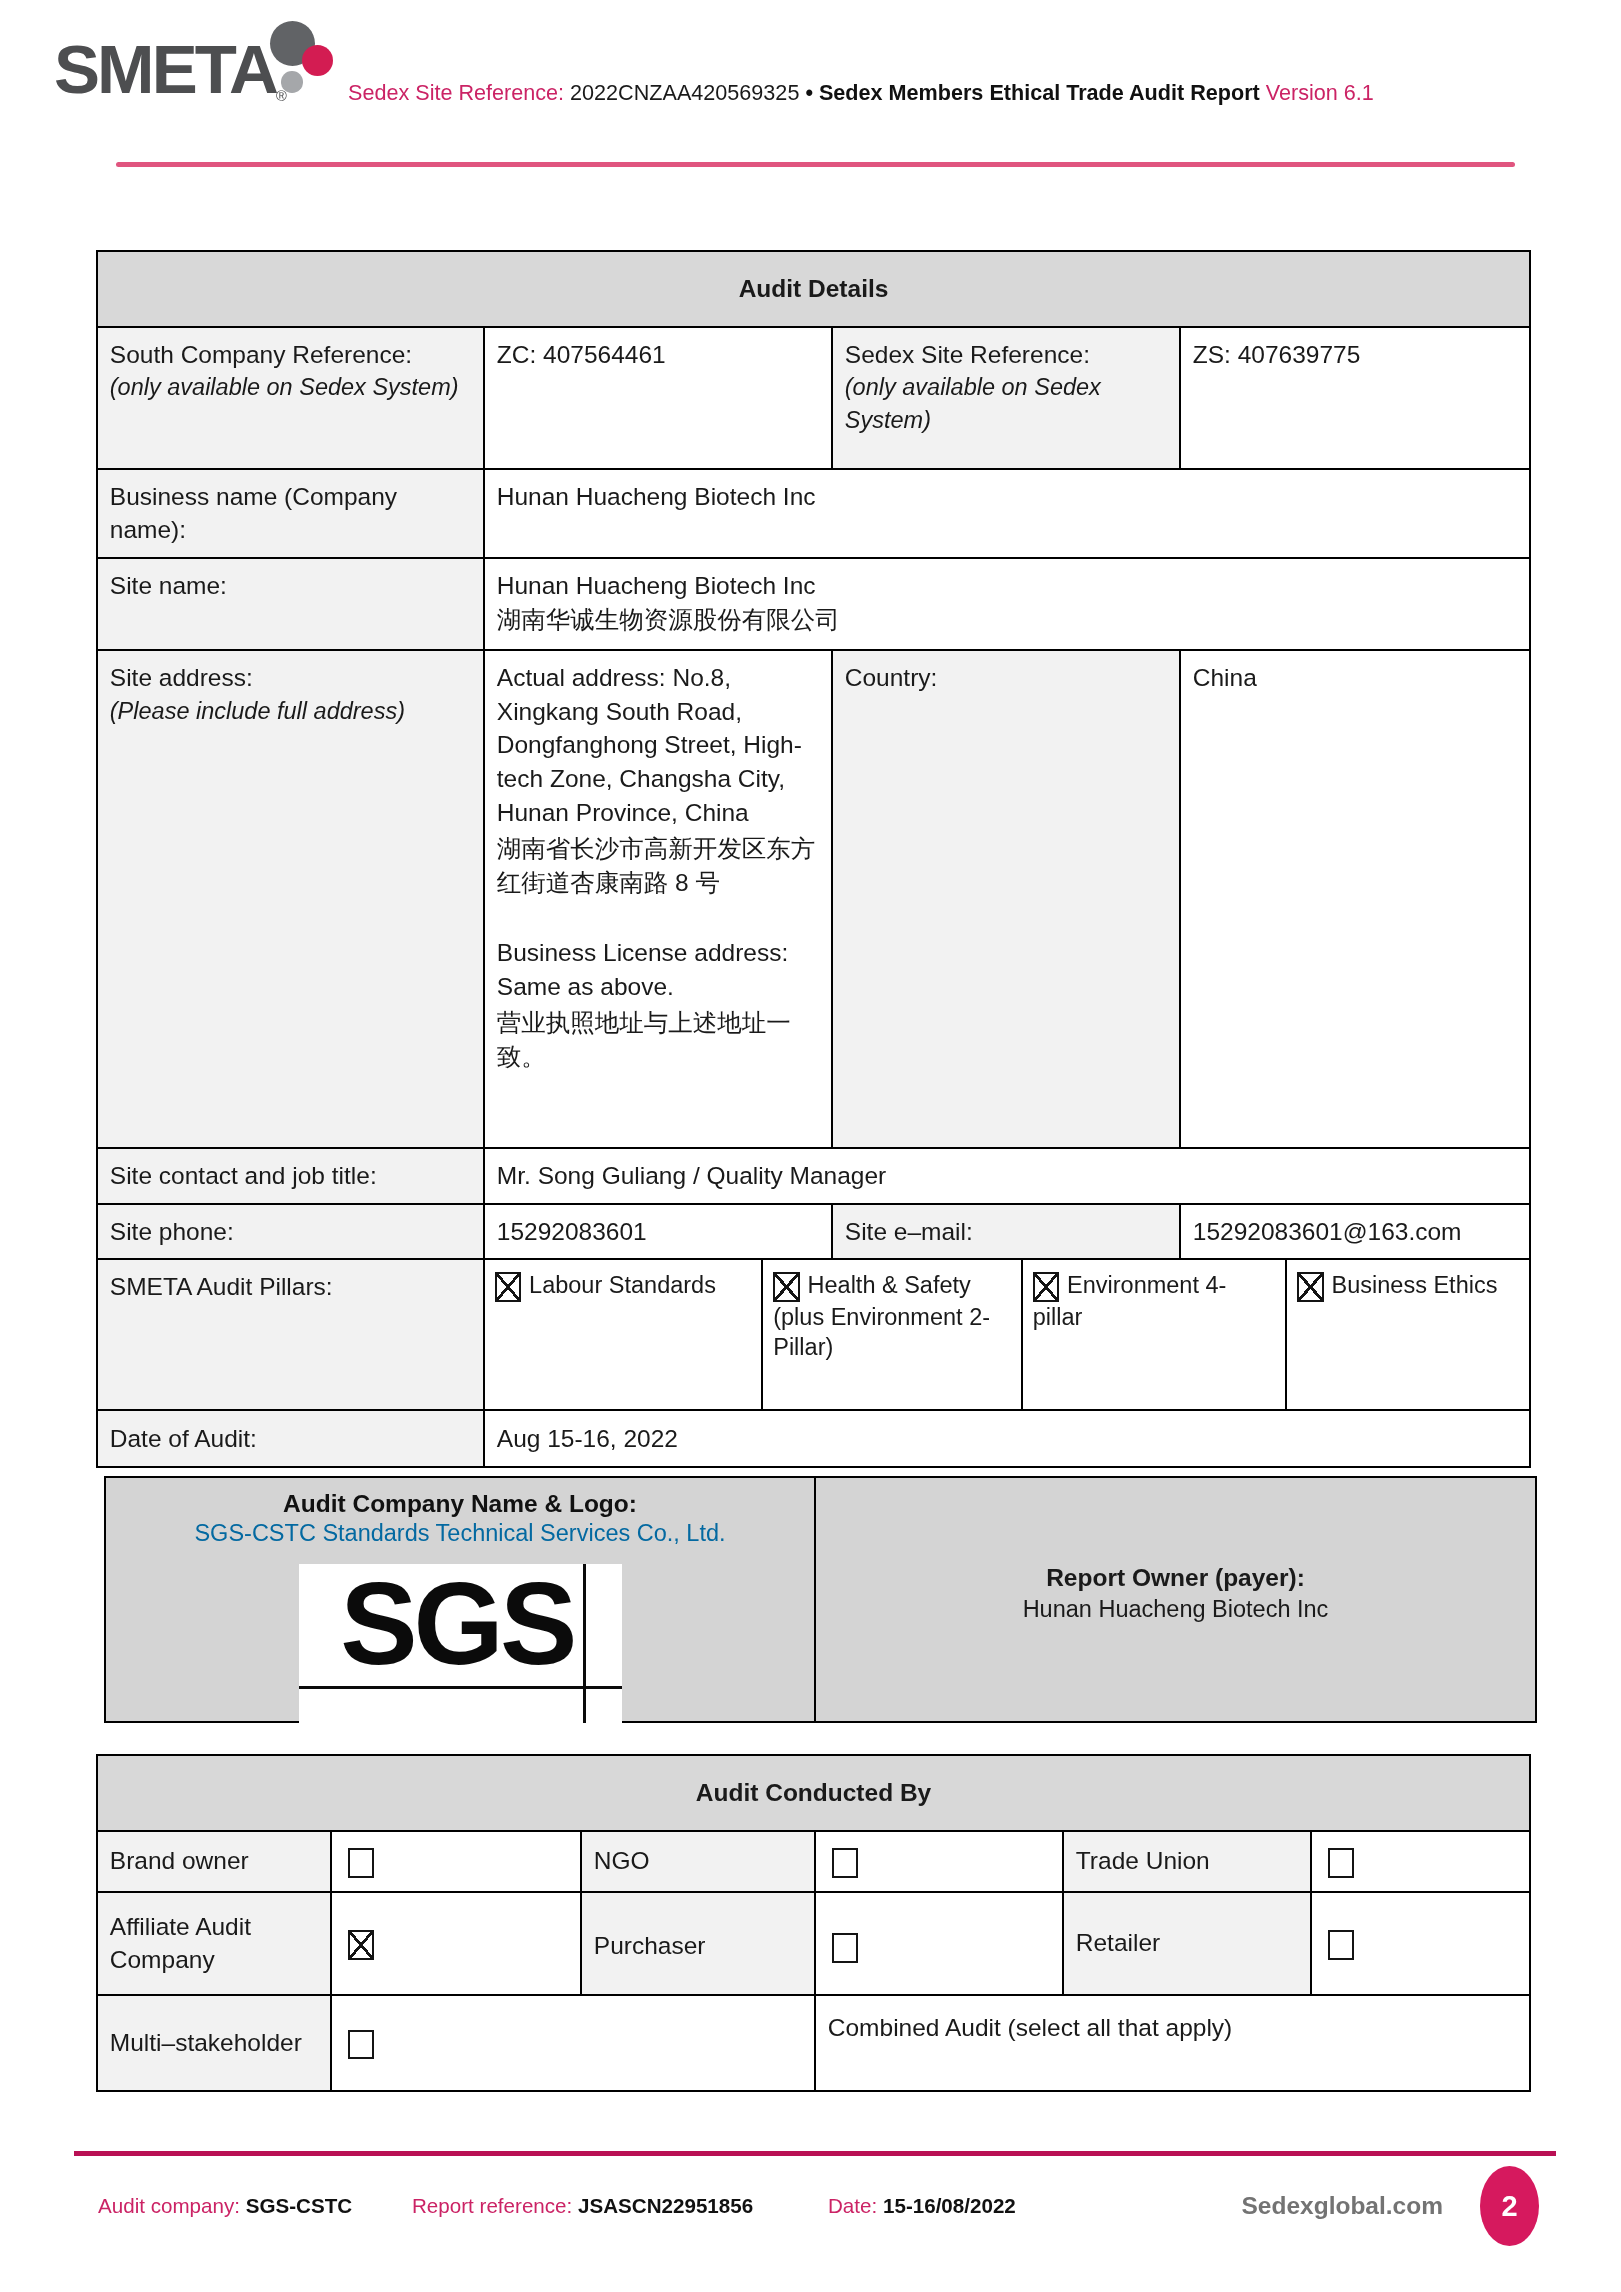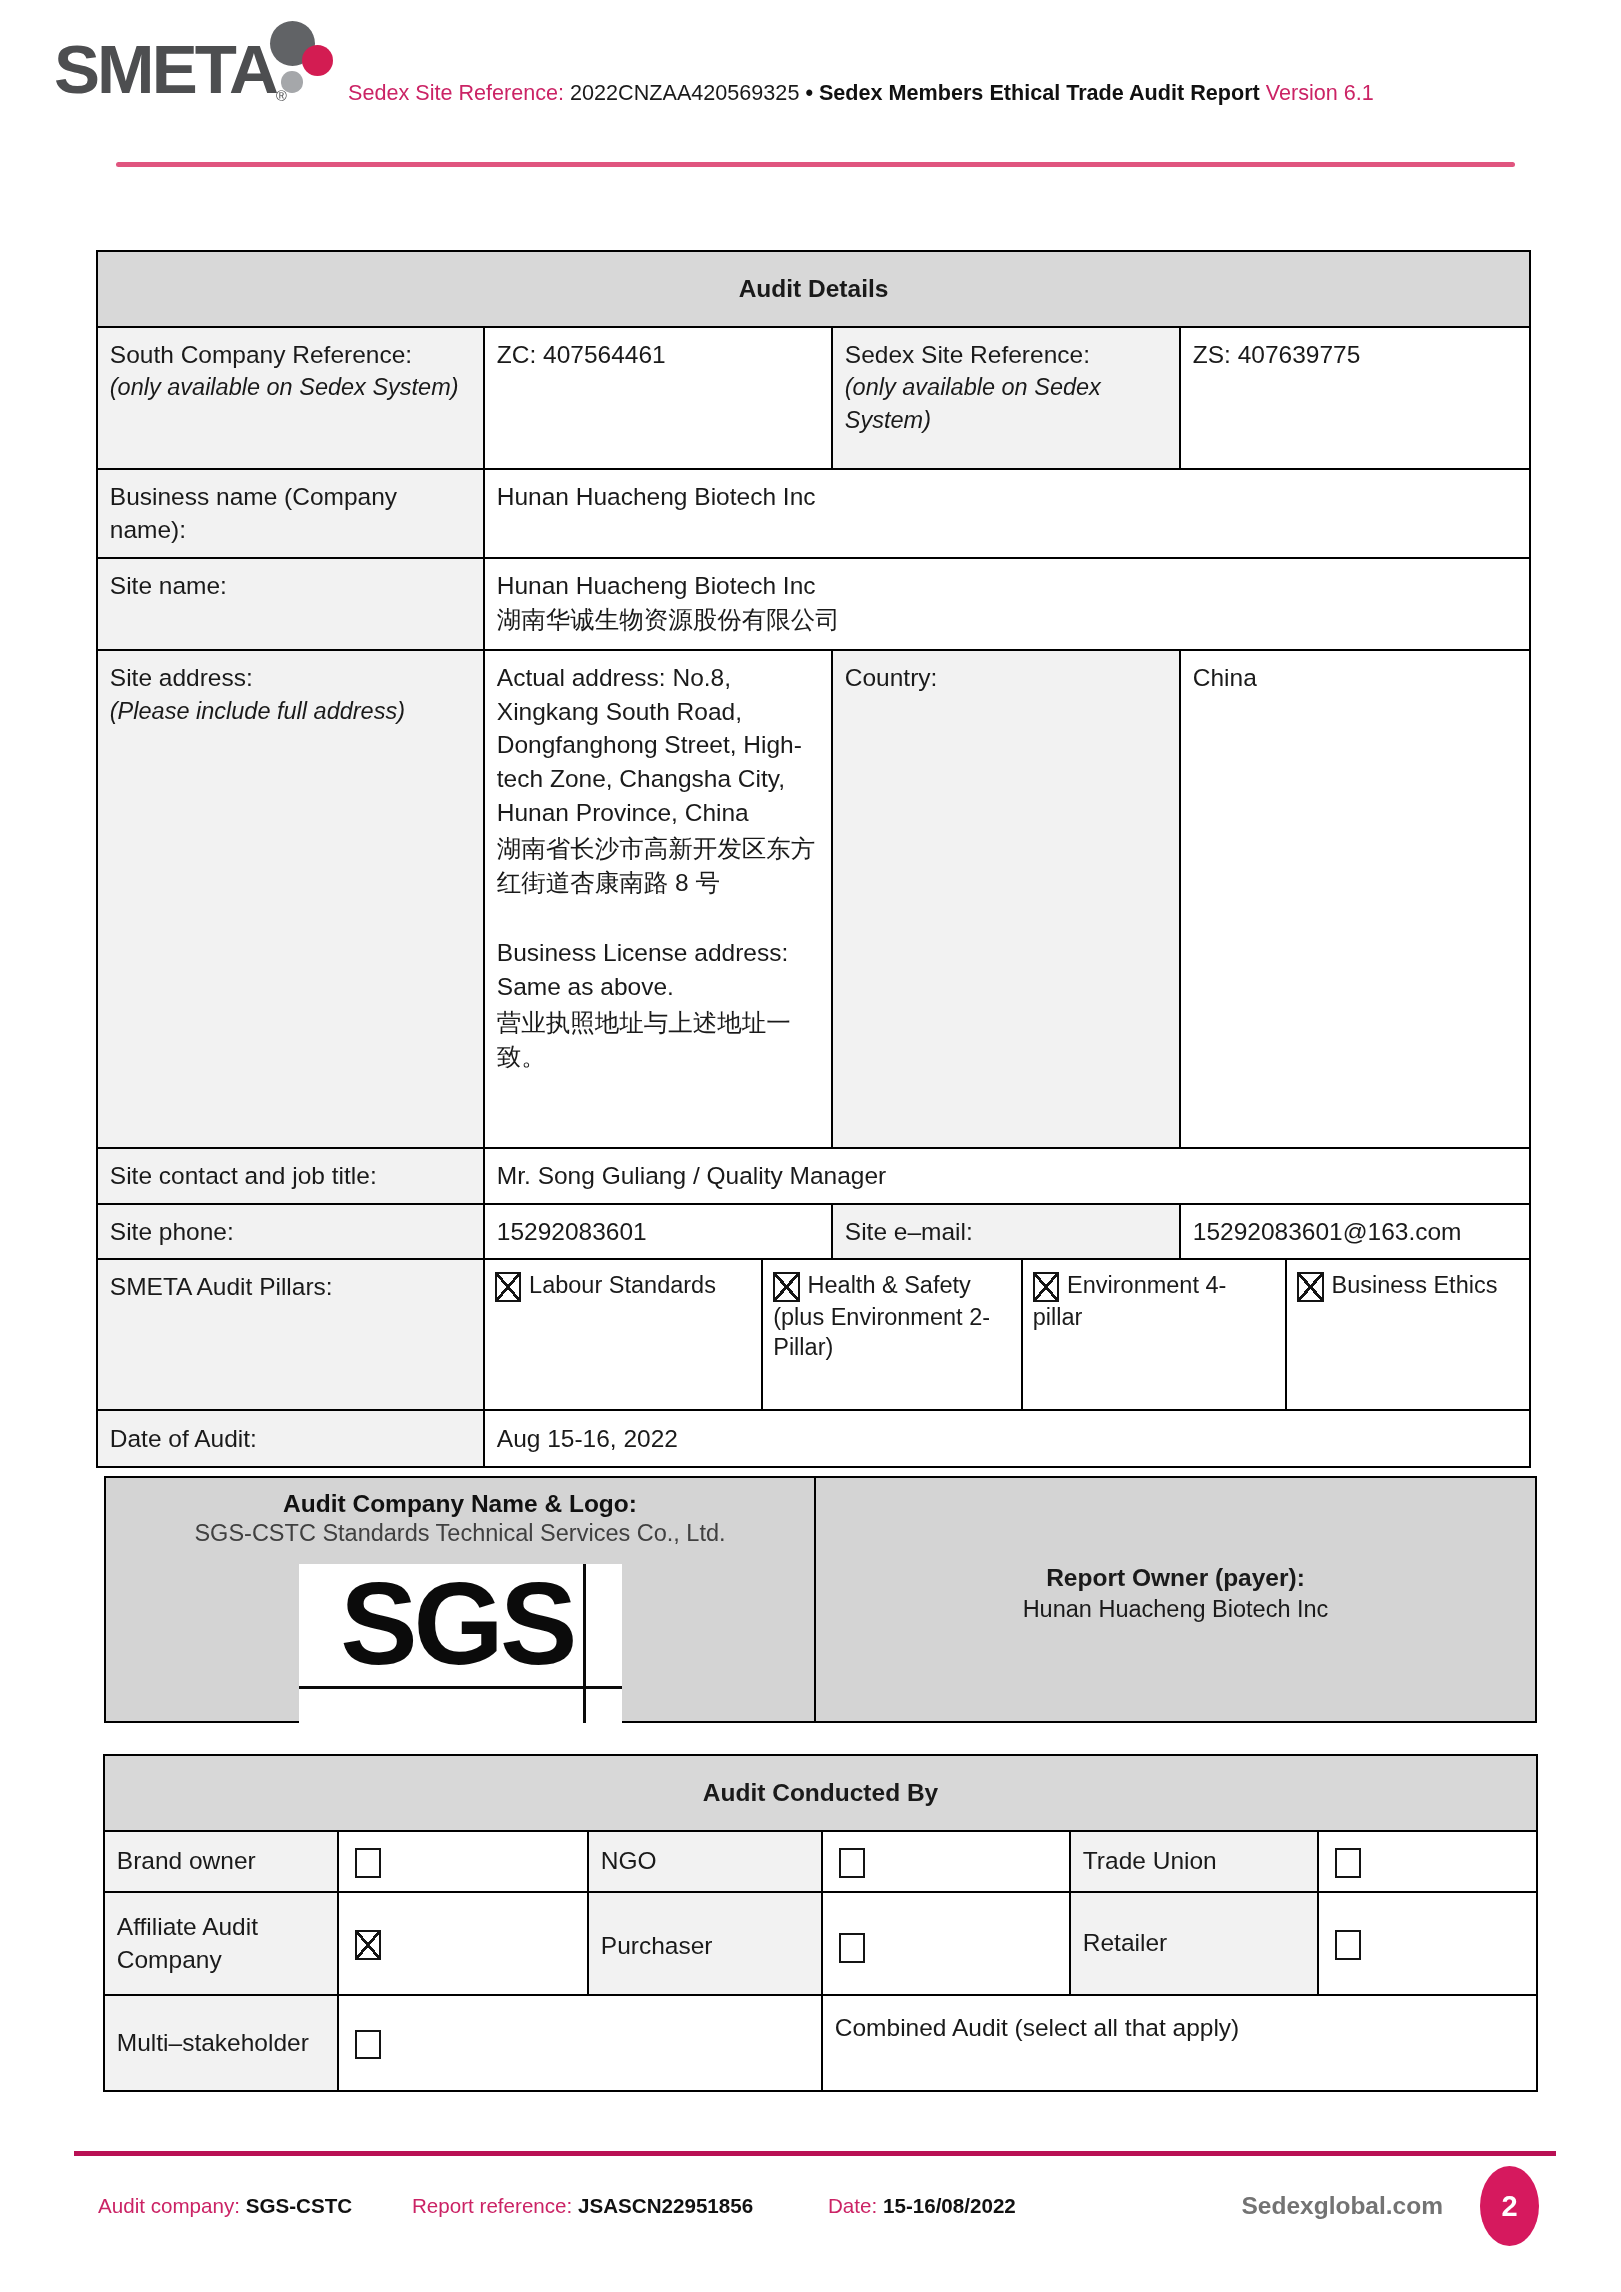--- a/index.html
+++ b/index.html
@@ -47,31 +47,31 @@
     background:
       linear-gradient(to top right, transparent 46%, #141414 46%, #141414 54%, transparent 54%),
       linear-gradient(to bottom right, transparent 46%, #141414 46%, #141414 54%, transparent 54%);}
 
   
   .company-block{position:absolute;left:104px;top:1476px;width:1433px;height:247px;
     background:#d4d4d4;border:2.9px solid #000;box-sizing:border-box;display:flex;}
   .company-left{width:710px;border-right:2px solid #000;box-sizing:border-box;text-align:center;padding-top:11.8px;}
   .company-right{flex:1;text-align:center;padding-top:86px;box-sizing:border-box;}
   .company-title{font-weight:bold;font-size:24.5px;color:#111;}
-  .company-name{font-size:23.5px;color:#404040;margin-top:2px;}
+  .company-name{font-size:23.5px;color:#0369a1;margin-top:2px;}
   .sgs-box{position:relative;width:323px;height:159px;background:#fff;margin:17px auto 0 auto;}
   .sgs-word{position:absolute;left:10%;top:-11.8px;width:78%;text-align:center;
     font-size:116px;font-weight:800;letter-spacing:-3.9px;color:#0b0b0b;line-height:1.25;}
   .sgs-hline{position:absolute;left:0;right:0;top:77%;height:2.9px;background:#0b0b0b;}
   .sgs-vline{position:absolute;top:0;bottom:0;left:88%;width:2.9px;background:#0b0b0b;}
   .owner-title{font-weight:bold;font-size:24.5px;}
   .owner-value{font-size:23.5px;margin-top:3.9px;}
 
   
-  .conducted-table{position:absolute;left:103px;top:1754px;width:1433px;border:2.9px solid #000;}
+  .conducted-table{position:absolute;left:96px;top:1754px;width:1433px;border:2.9px solid #000;}
   .conducted-table td{vertical-align:middle;}
   .cb-cell{background:#fff;padding-left:15.7px;}
   .top-align{vertical-align:top;padding-top:15.7px;}
 
   
   .footer-rule{position:absolute;left:74px;top:2151px;width:1482px;height:4.9px;background:#b91054;}
   .footer-item{position:absolute;top:2194px;font-size:20.6px;white-space:nowrap;}
   .f1{left:98px;} .f2{left:412px;} .f3{left:828px;}
   .footer-value{font-weight:bold;color:#111;}
   .footer-site{position:absolute;top:2192px;right:178px;font-size:24.5px;font-weight:bold;color:#737373;}

